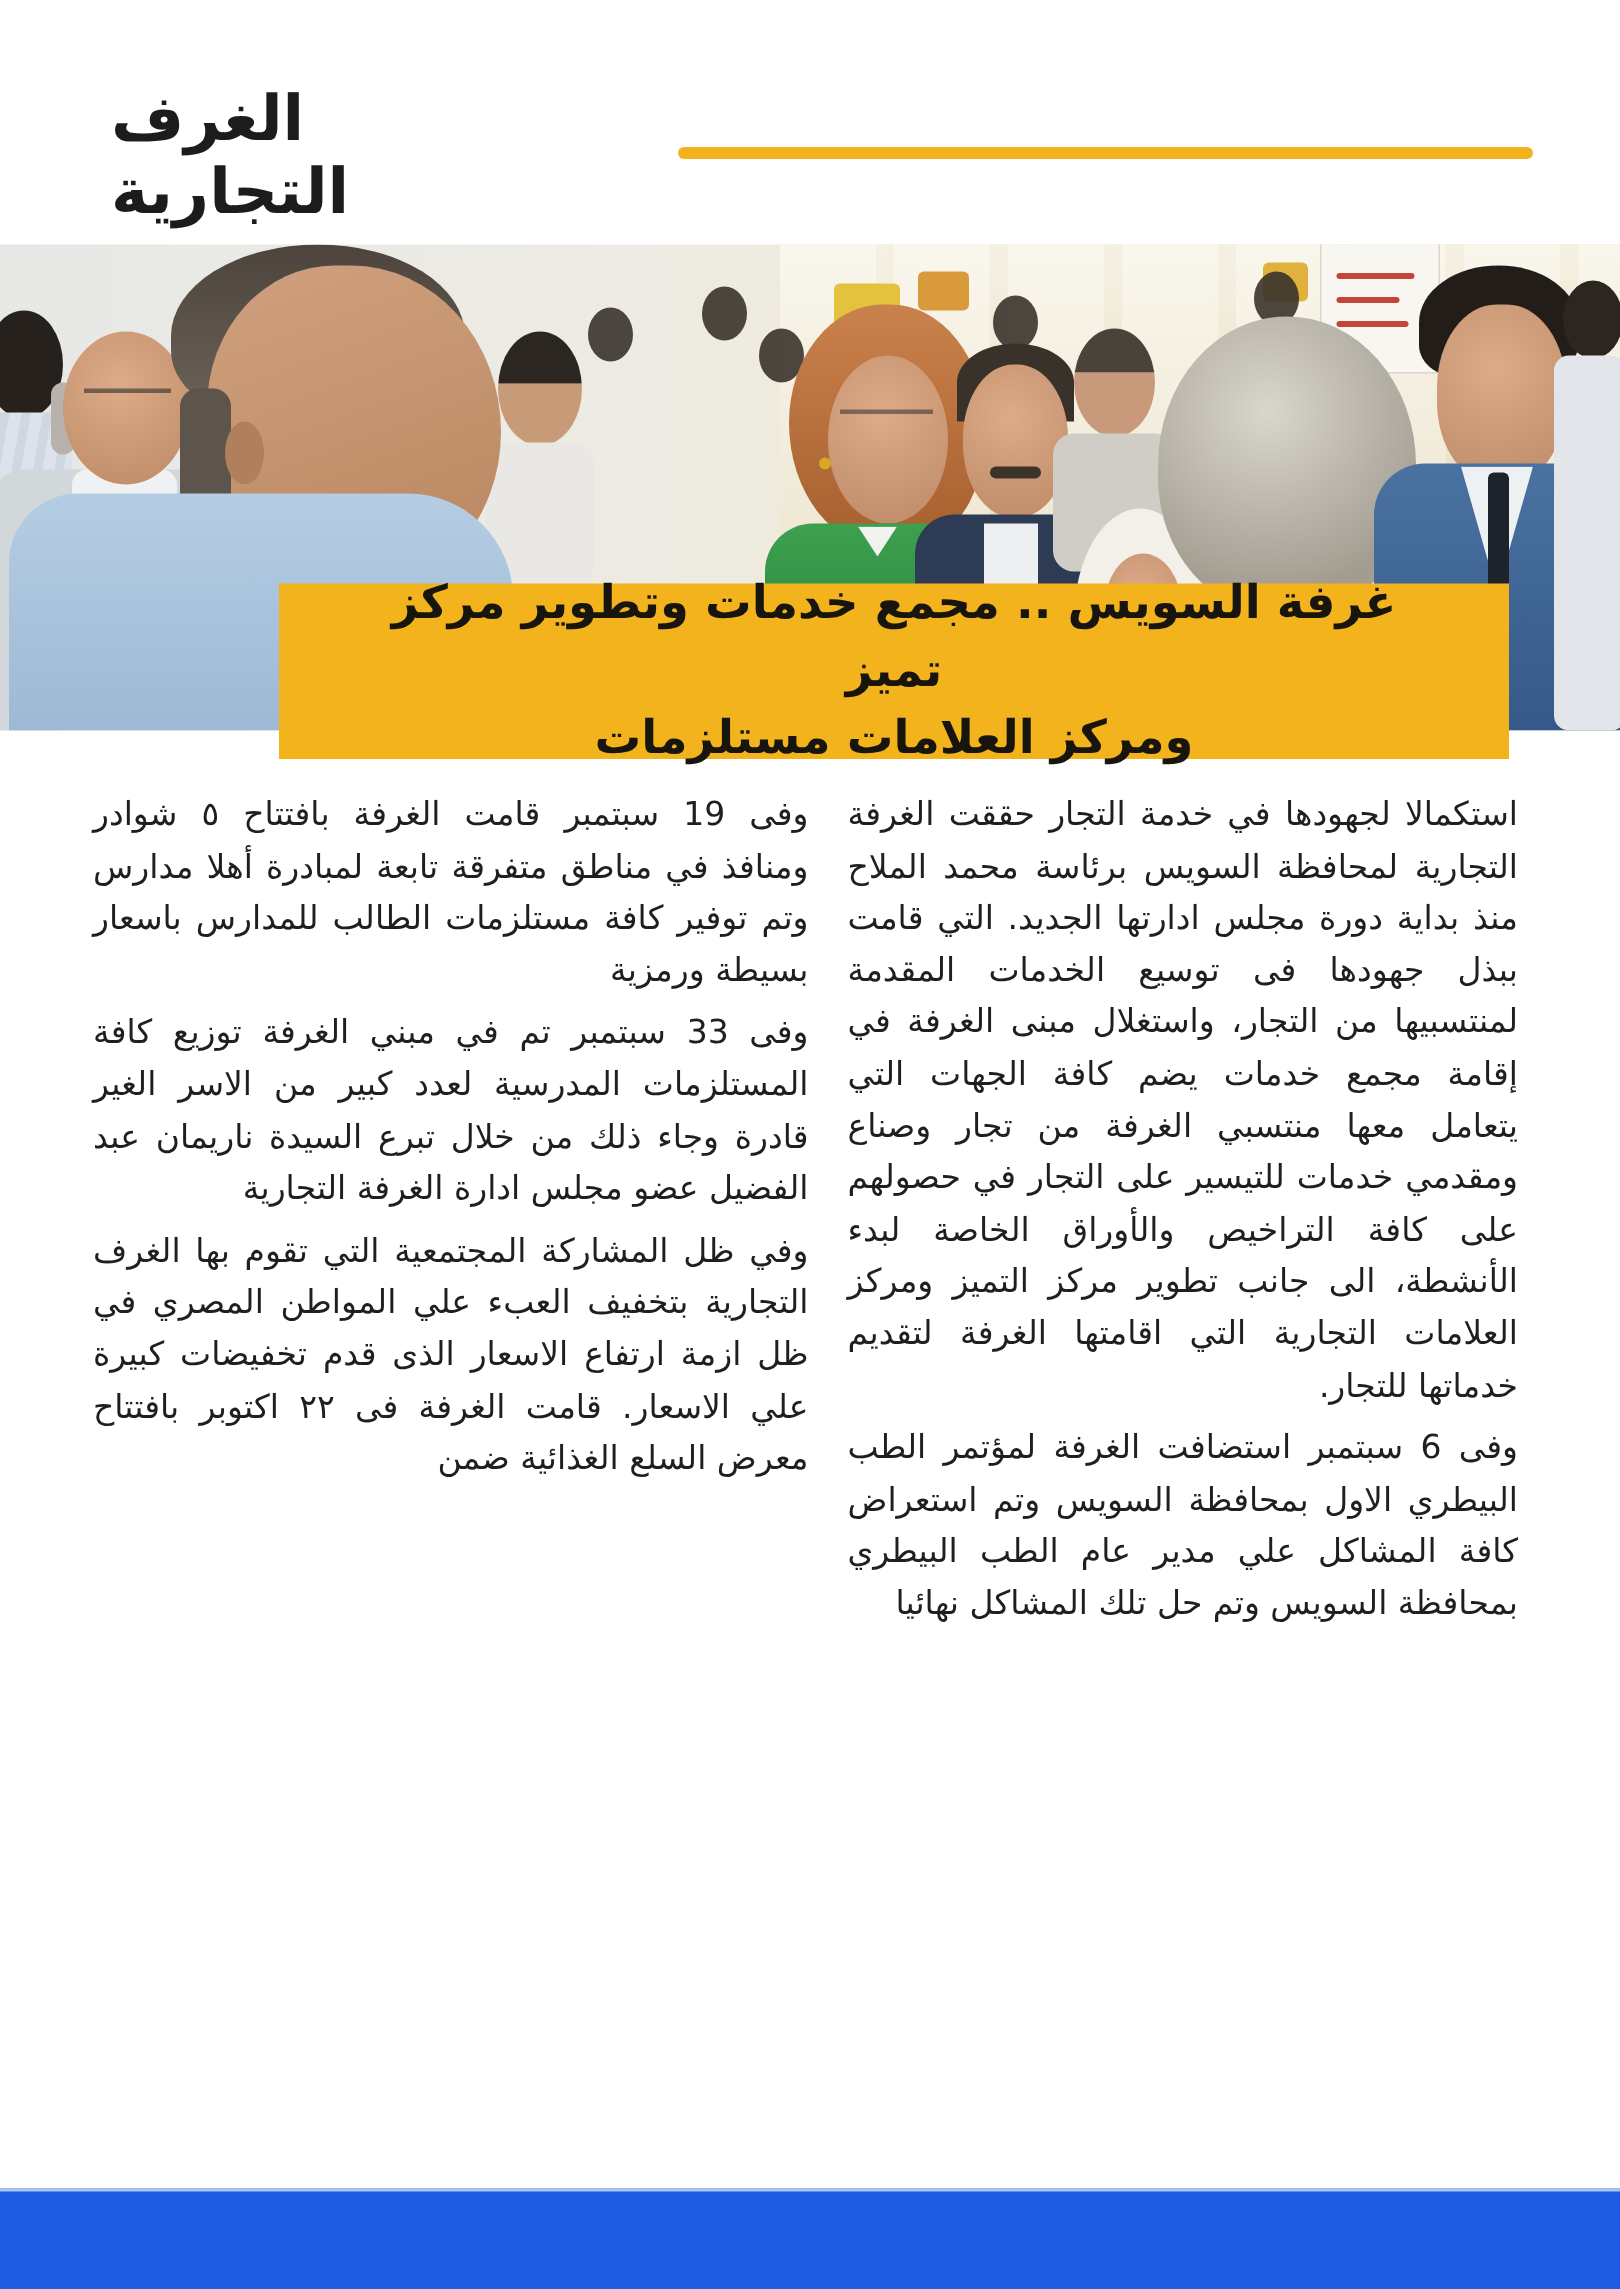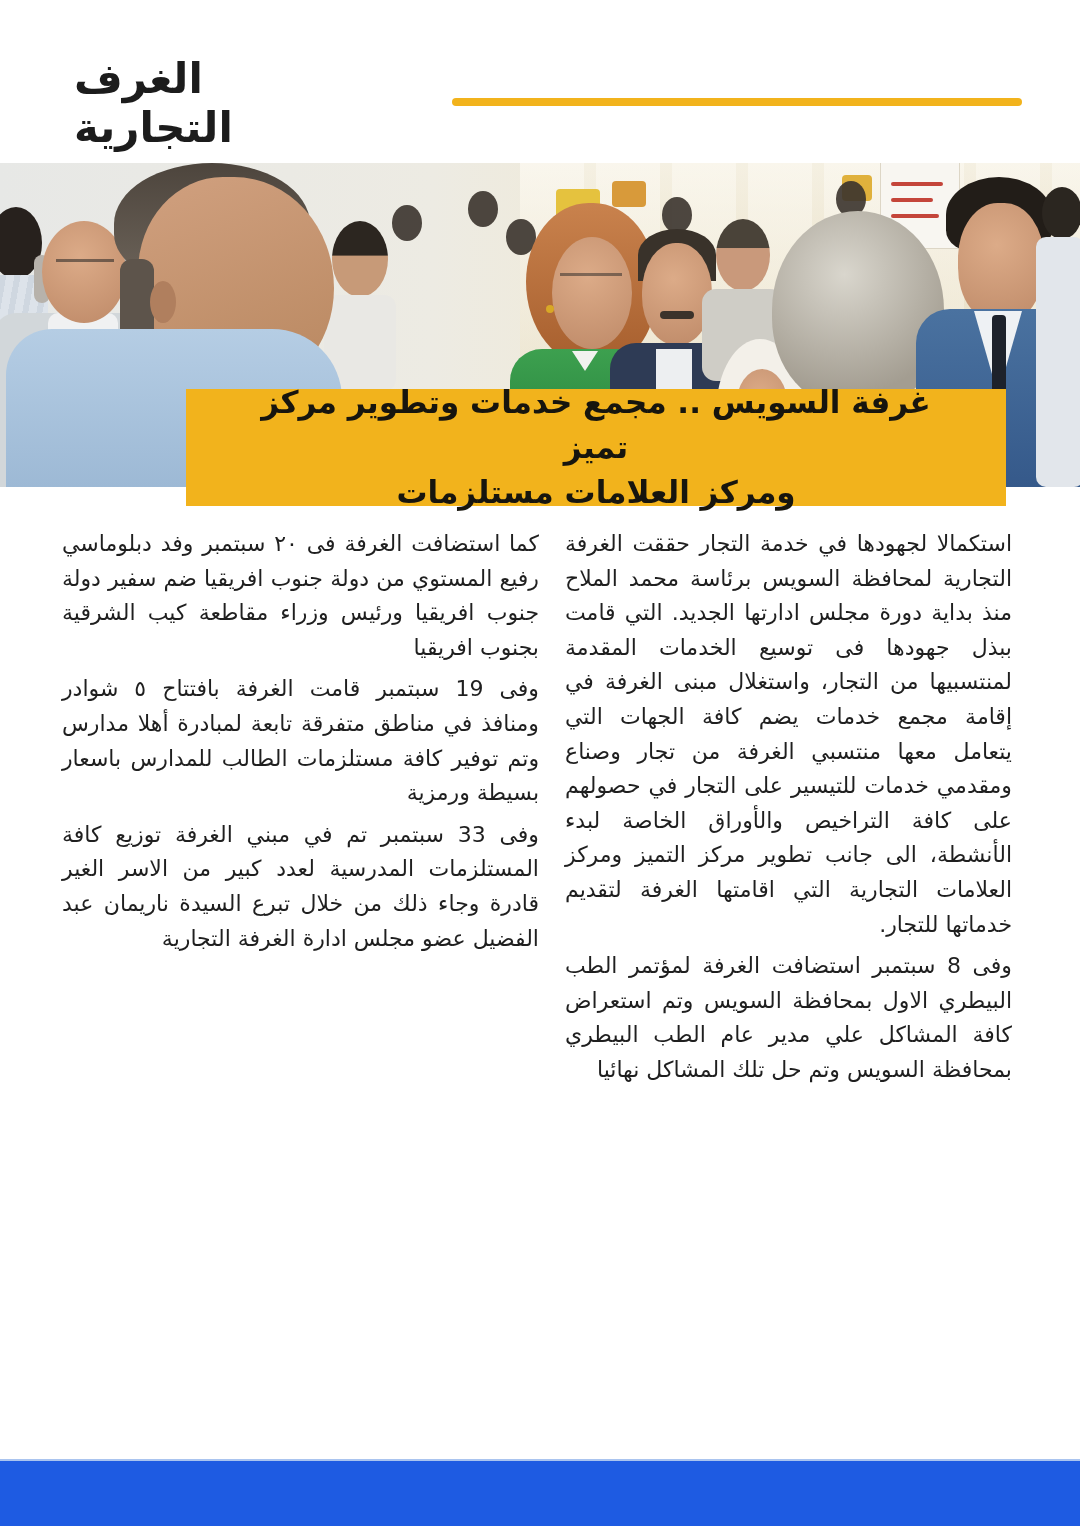--- a/index.html
+++ b/index.html
@@ -212,24 +212,24 @@
   </div>
 
   <div class="banner">
     <span>غرفة السويس .. مجمع خدمات وتطوير مركز تميز</span>
     <span>ومركز العلامات مستلزمات</span>
   </div>
 
   <div class="article">
     <div class="col col-right">
       <p>استكمالا لجهودها في خدمة التجار حققت الغرفة التجارية لمحافظة السويس برئاسة محمد الملاح منذ بداية دورة مجلس ادارتها الجديد. التي قامت ببذل جهودها فى توسيع الخدمات المقدمة لمنتسبيها من التجار، واستغلال مبنى الغرفة في إقامة مجمع خدمات يضم كافة الجهات التي يتعامل معها منتسبي الغرفة من تجار وصناع ومقدمي خدمات للتيسير على التجار في حصولهم على كافة التراخيص والأوراق الخاصة لبدء الأنشطة، الى جانب تطوير مركز التميز ومركز العلامات التجارية التي اقامتها الغرفة لتقديم خدماتها للتجار.</p>
-      <p>وفى 8 سبتمبر استضافت الغرفة لمؤتمر الطب البيطري الاول بمحافظة السويس وتم استعراض كافة المشاكل علي مدير عام الطب البيطري بمحافظة السويس وتم حل تلك المشاكل نهائيا</p>
+      <p>وفى 6 سبتمبر استضافت الغرفة لمؤتمر الطب البيطري الاول بمحافظة السويس وتم استعراض كافة المشاكل علي مدير عام الطب البيطري بمحافظة السويس وتم حل تلك المشاكل نهائيا</p>
     </div>
     <div class="col col-left">
-      <p>كما استضافت الغرفة فى ٢٠ سبتمبر وفد دبلوماسي رفيع المستوي من دولة جنوب افريقيا ضم سفير دولة جنوب افريقيا ورئيس وزراء مقاطعة كيب الشرقية بجنوب افريقيا</p>
       <p>وفى 19 سبتمبر قامت الغرفة بافتتاح ٥ شوادر ومنافذ في مناطق متفرقة تابعة لمبادرة أهلا مدارس وتم توفير كافة مستلزمات الطالب للمدارس باسعار بسيطة ورمزية</p>
       <p>وفى 33 سبتمبر تم في مبني الغرفة توزيع كافة المستلزمات المدرسية لعدد كبير من الاسر الغير قادرة وجاء ذلك من خلال تبرع السيدة ناريمان عبد الفضيل عضو مجلس ادارة الغرفة التجارية</p>
+      <p>وفي ظل المشاركة المجتمعية التي تقوم بها الغرف التجارية بتخفيف العبء علي المواطن المصري في ظل ازمة ارتفاع الاسعار الذى قدم تخفيضات كبيرة علي الاسعار. قامت الغرفة فى ٢٢ اكتوبر بافتتاح معرض السلع الغذائية ضمن</p>
     </div>
   </div>
 
   <div class="footer-bar"></div>
 
 </div>
 
 </body></html>

